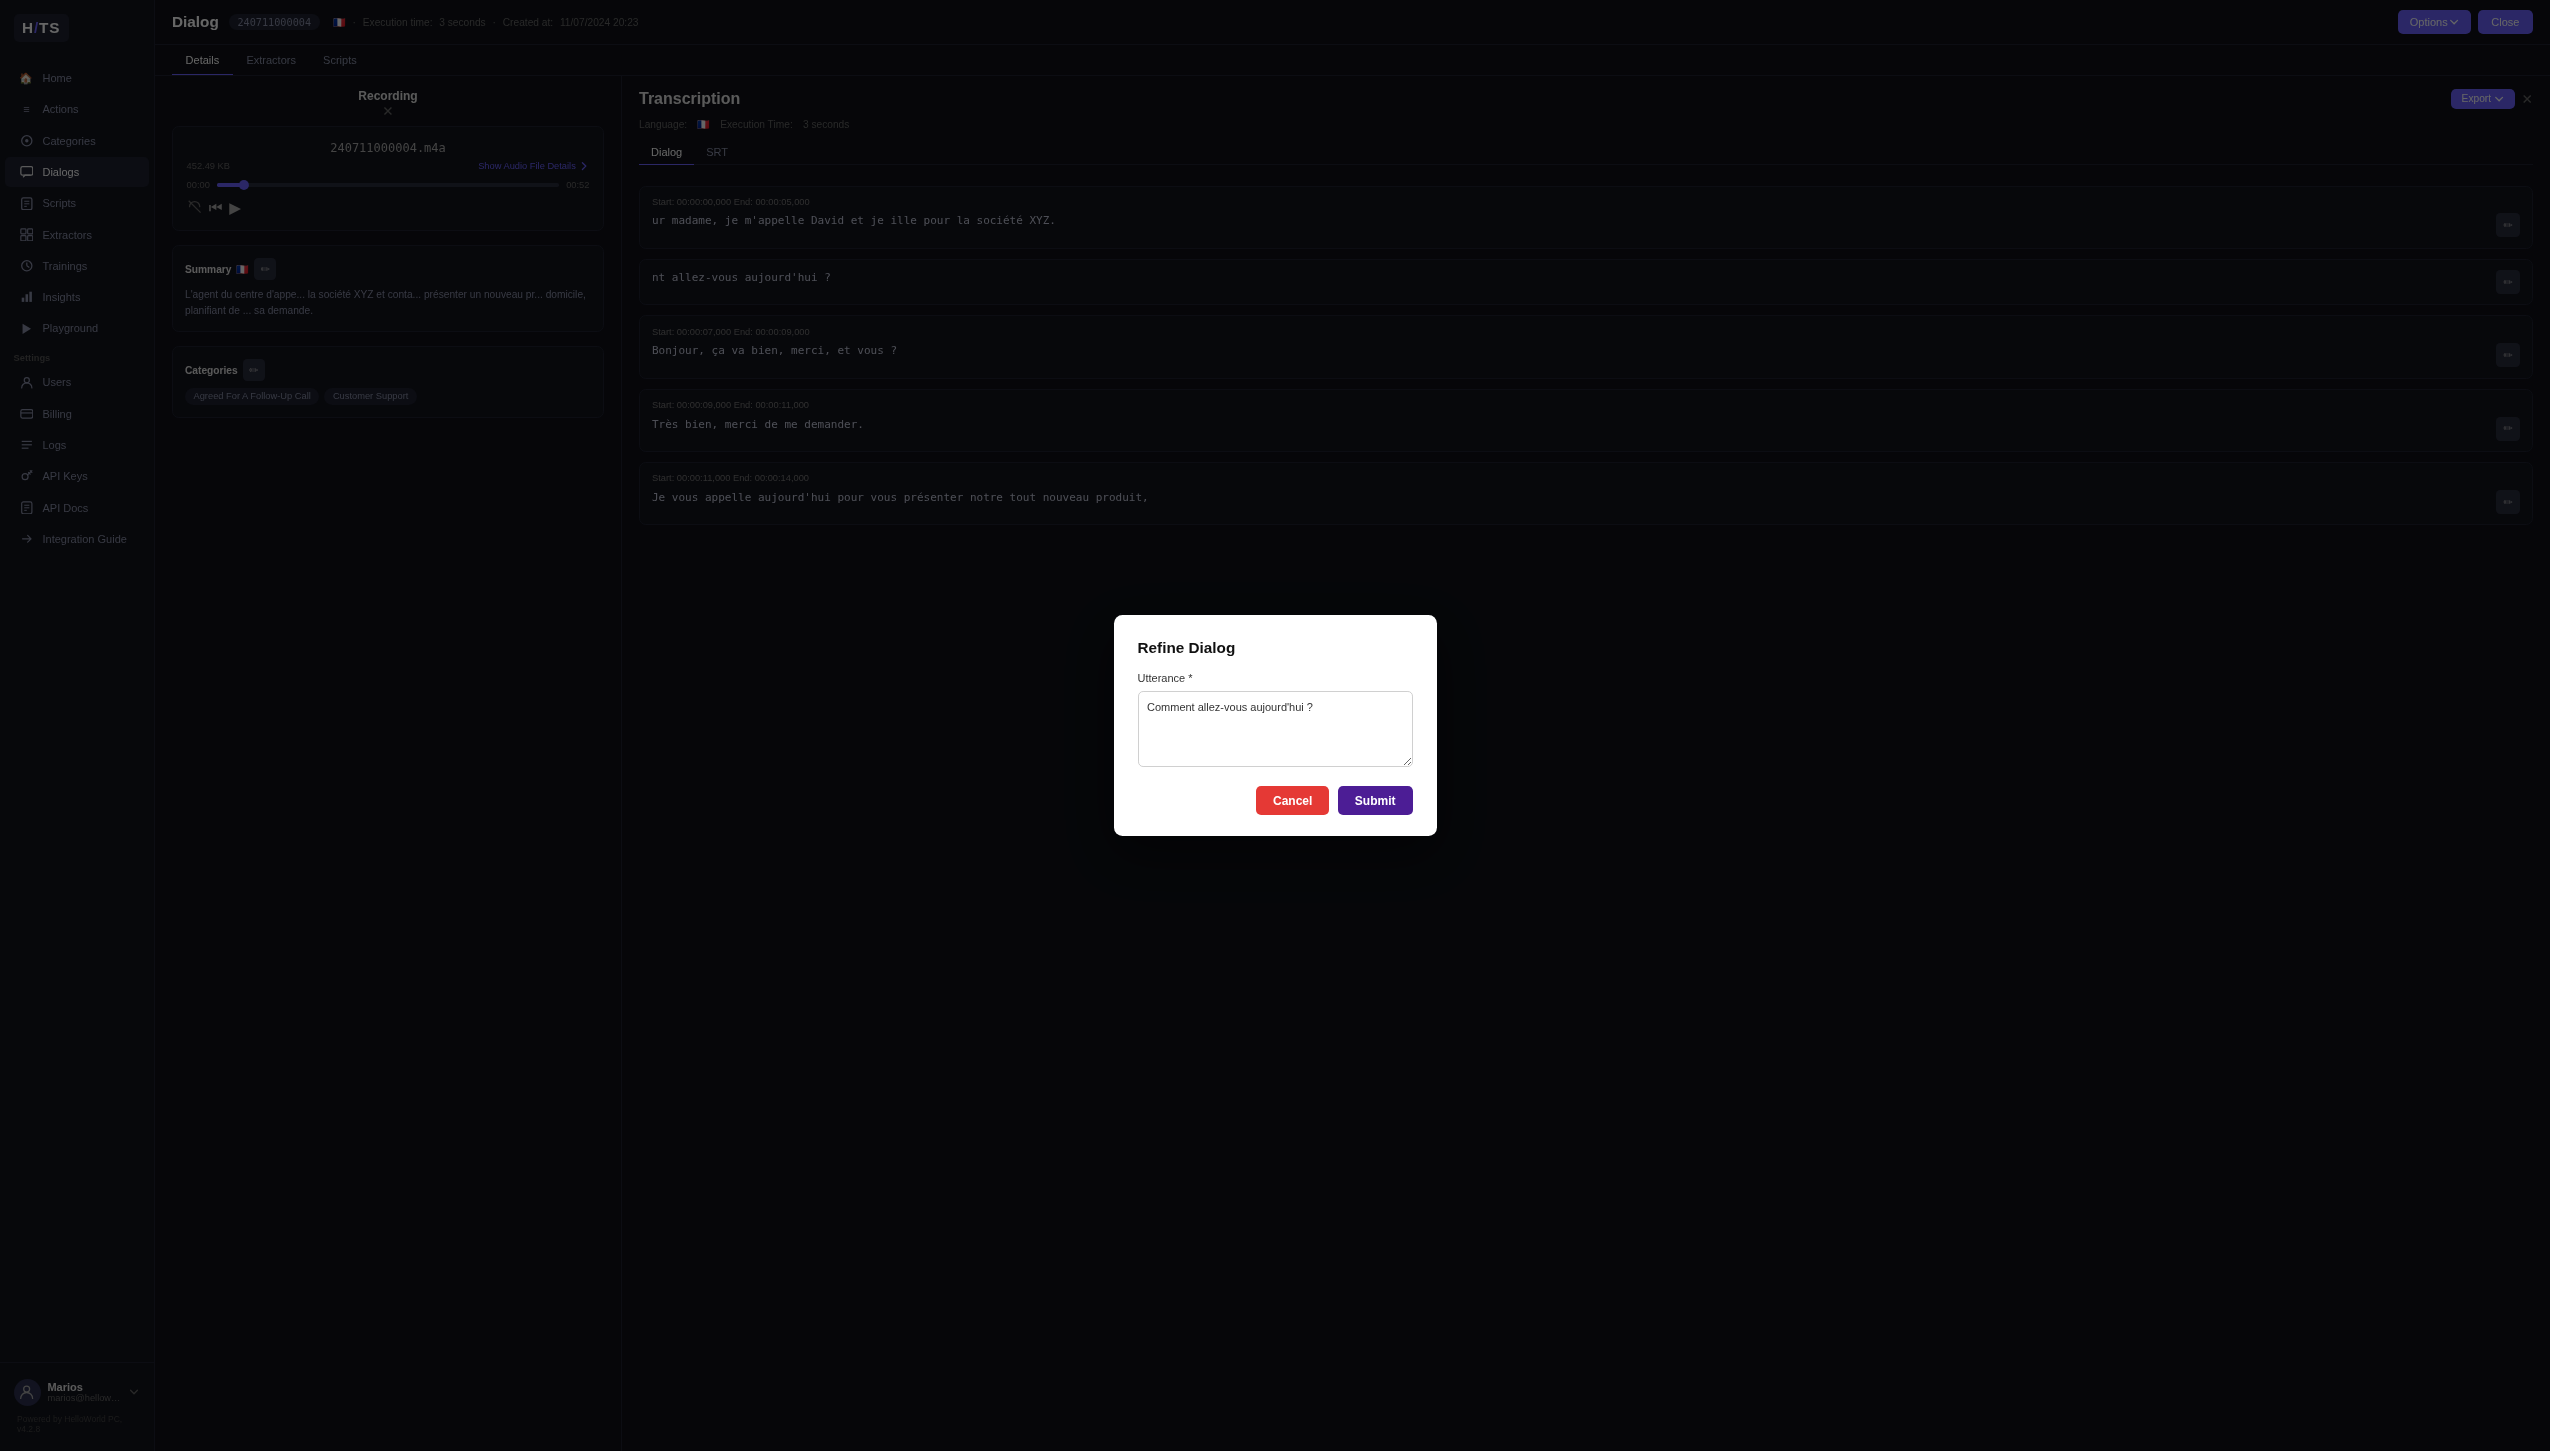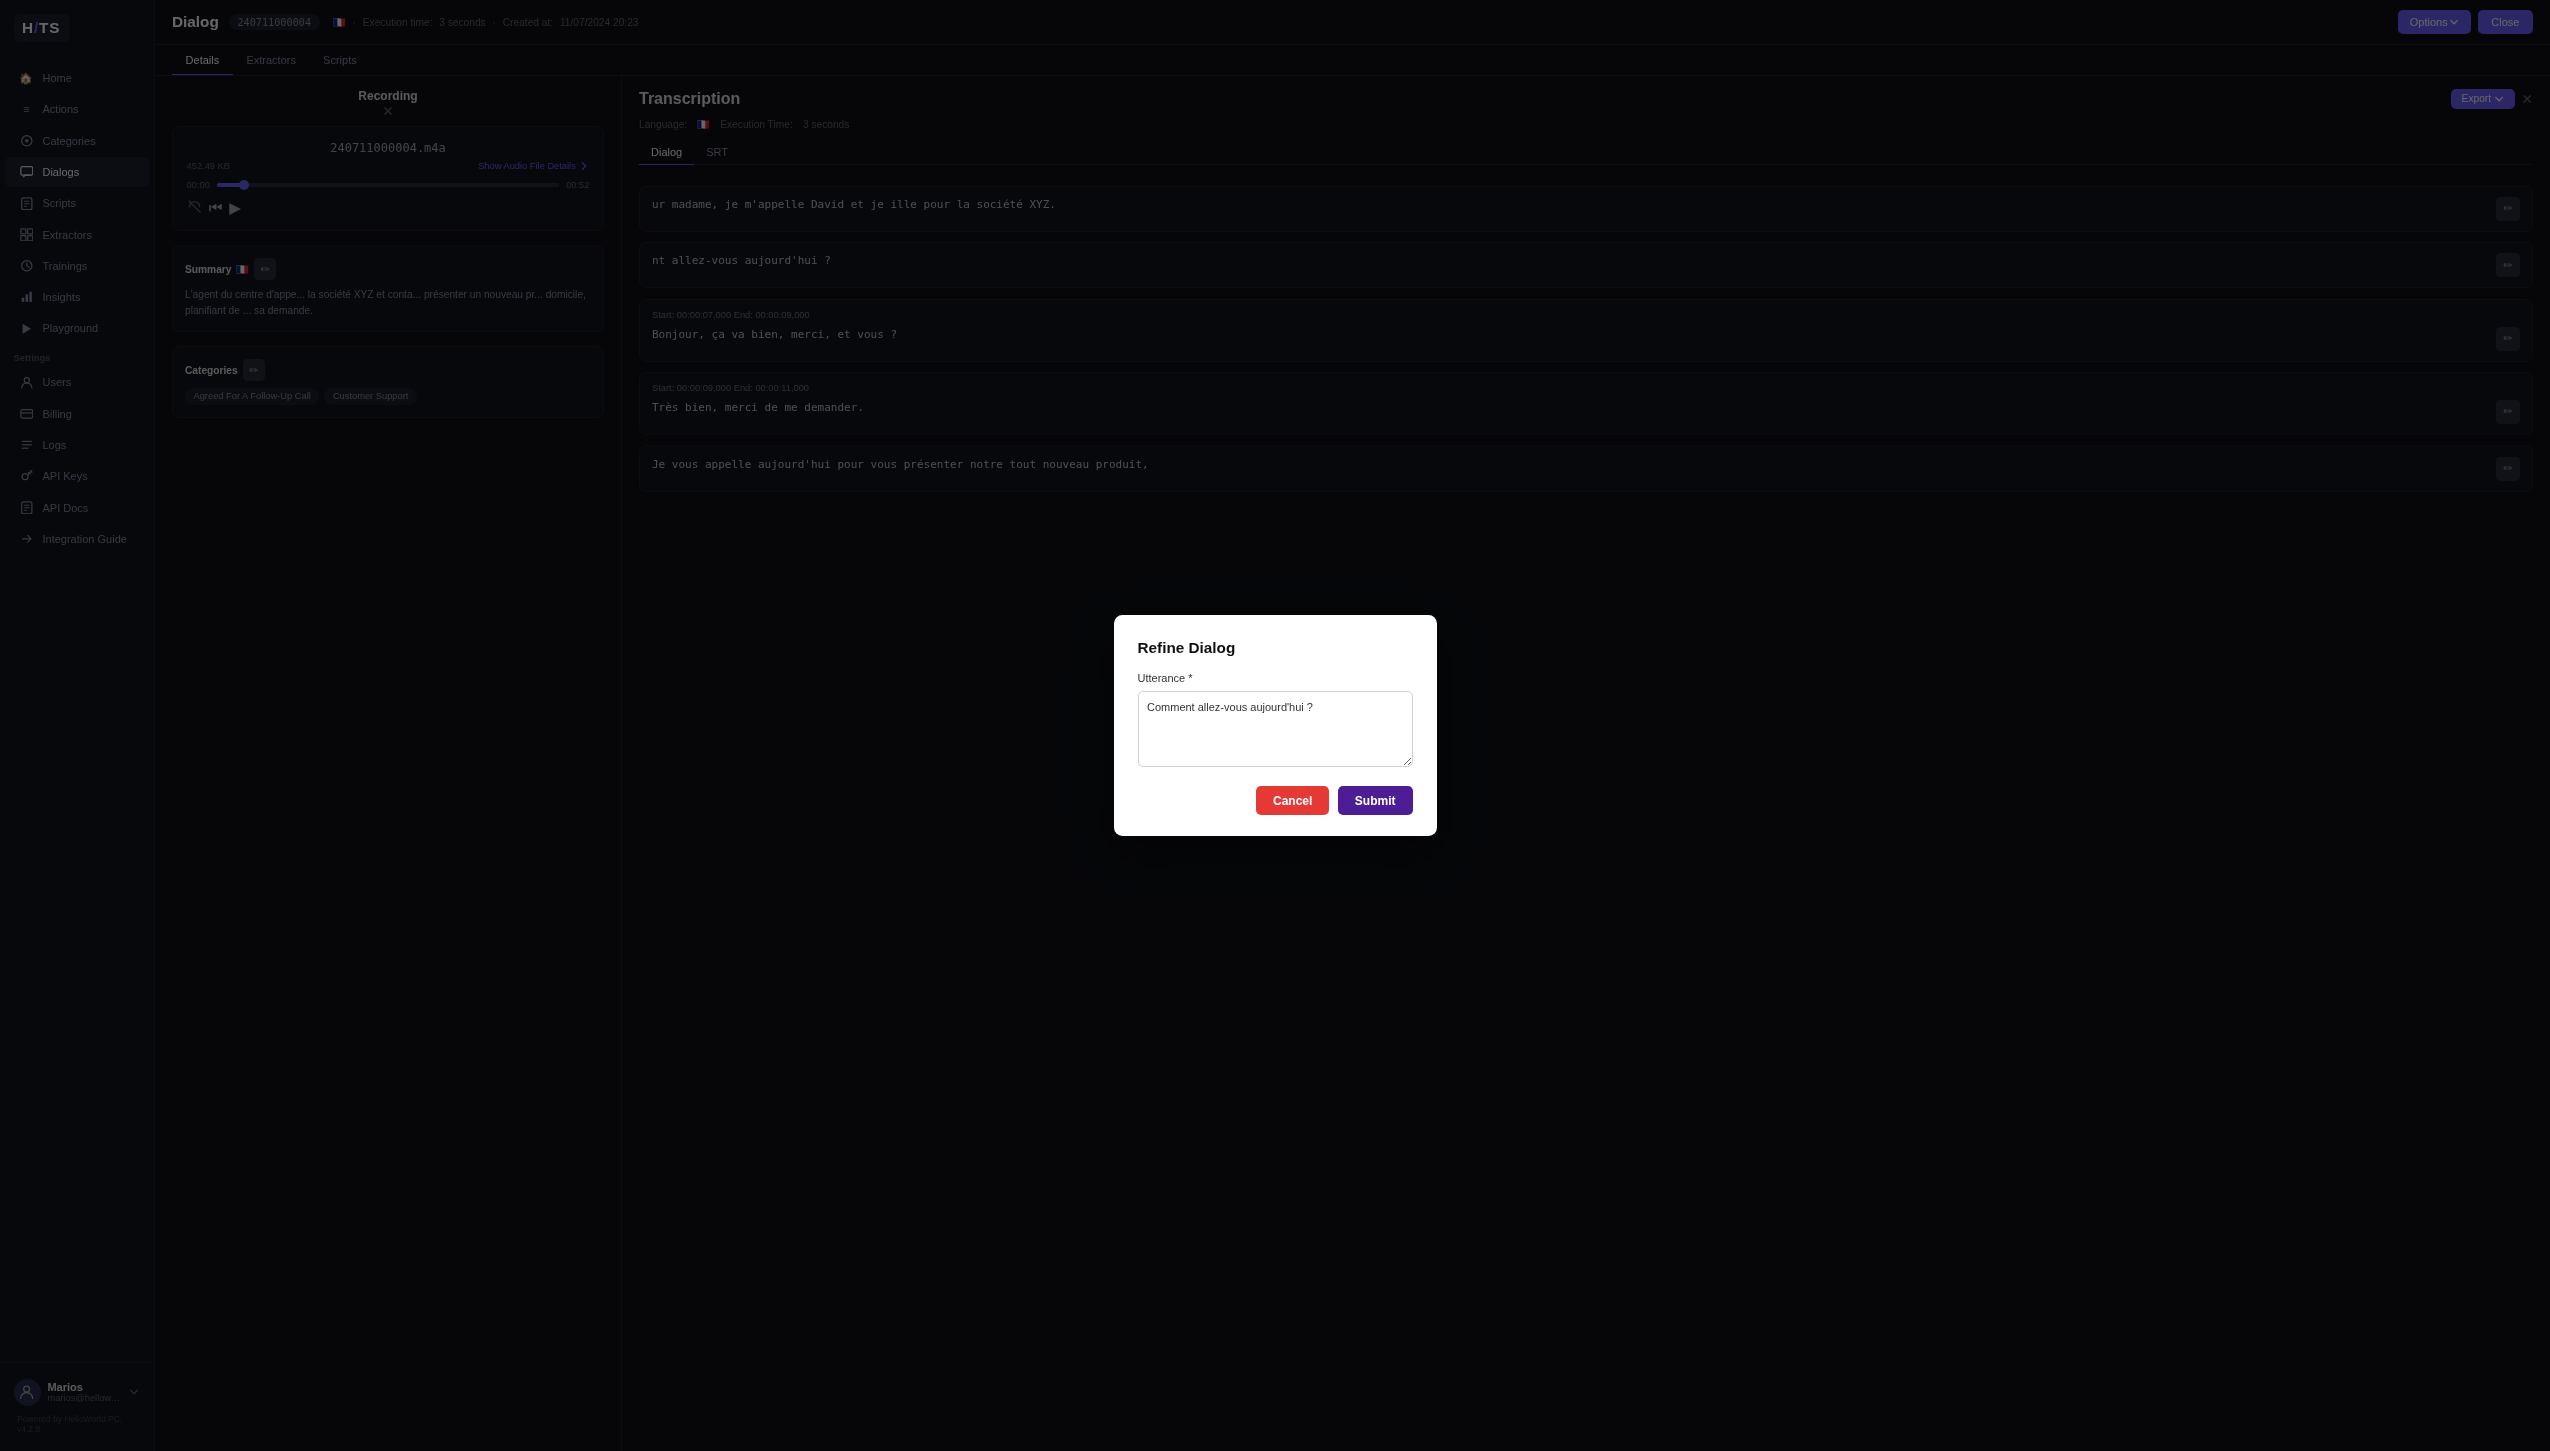--- a/index.html
+++ b/index.html
@@ -389,20 +389,24 @@
         <span>Execution Time:</span>
         <span>3 seconds</span>
       </div>
 
       <div class="trans-tabs-row">
         <div class="trans-tab active">Dialog</div>
         <div class="trans-tab">SRT</div>
       </div>
 
       <div class="utterance-block">
+        <div class="utterance-timing">
+          <span>Start: </span><span>00:00:00,000</span>
+          <span>  End: </span><span>00:00:05,000</span>
+        </div>
         <div class="utterance-row">
           <div class="utterance-text">ur madame, je m'appelle David et je
 ille pour la société XYZ.</div>
           <button class="utterance-edit-btn">✏</button>
         </div>
       </div>
 
       <div class="utterance-block">
         <div class="utterance-row">
           <div class="utterance-text">nt allez-vous aujourd'hui ?</div>
@@ -426,20 +430,24 @@
           <span>Start: </span><span>00:00:09,000</span>
           <span>  End: </span><span>00:00:11,000</span>
         </div>
         <div class="utterance-row">
           <div class="utterance-text">Très bien, merci de me demander.</div>
           <button class="utterance-edit-btn">✏</button>
         </div>
       </div>
 
       <div class="utterance-block">
+        <div class="utterance-timing">
+          <span>Start: </span><span>00:00:11,000</span>
+          <span>  End: </span><span>00:00:14,000</span>
+        </div>
         <div class="utterance-row">
           <div class="utterance-text">Je vous appelle aujourd'hui pour vous
 présenter notre tout nouveau produit,</div>
           <button class="utterance-edit-btn">✏</button>
         </div>
       </div>
     </div>
   </div>
 </div>
 

